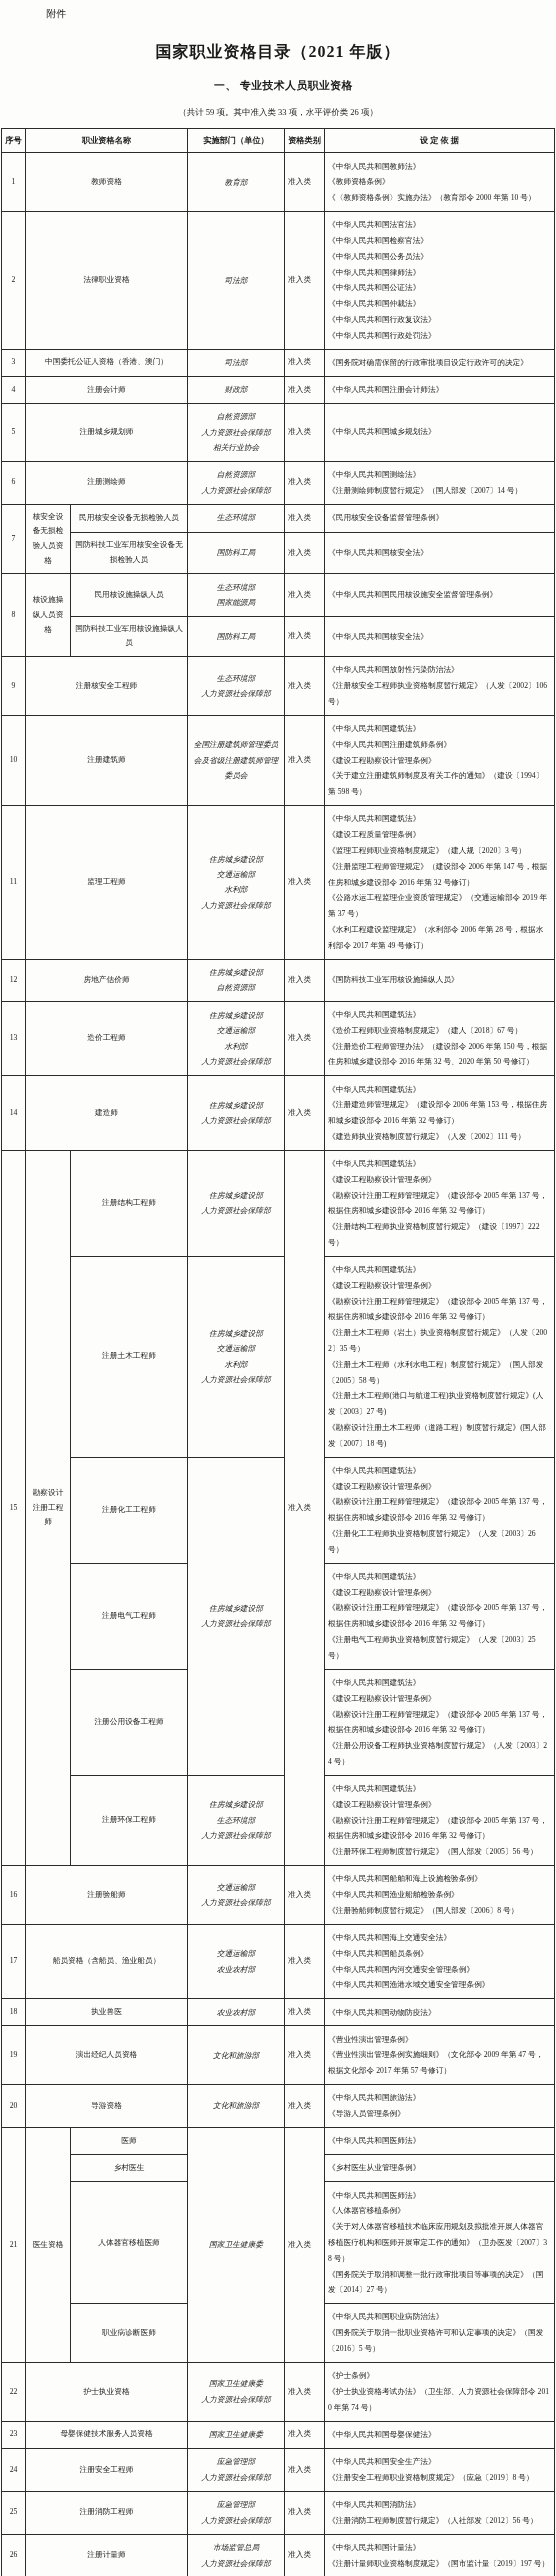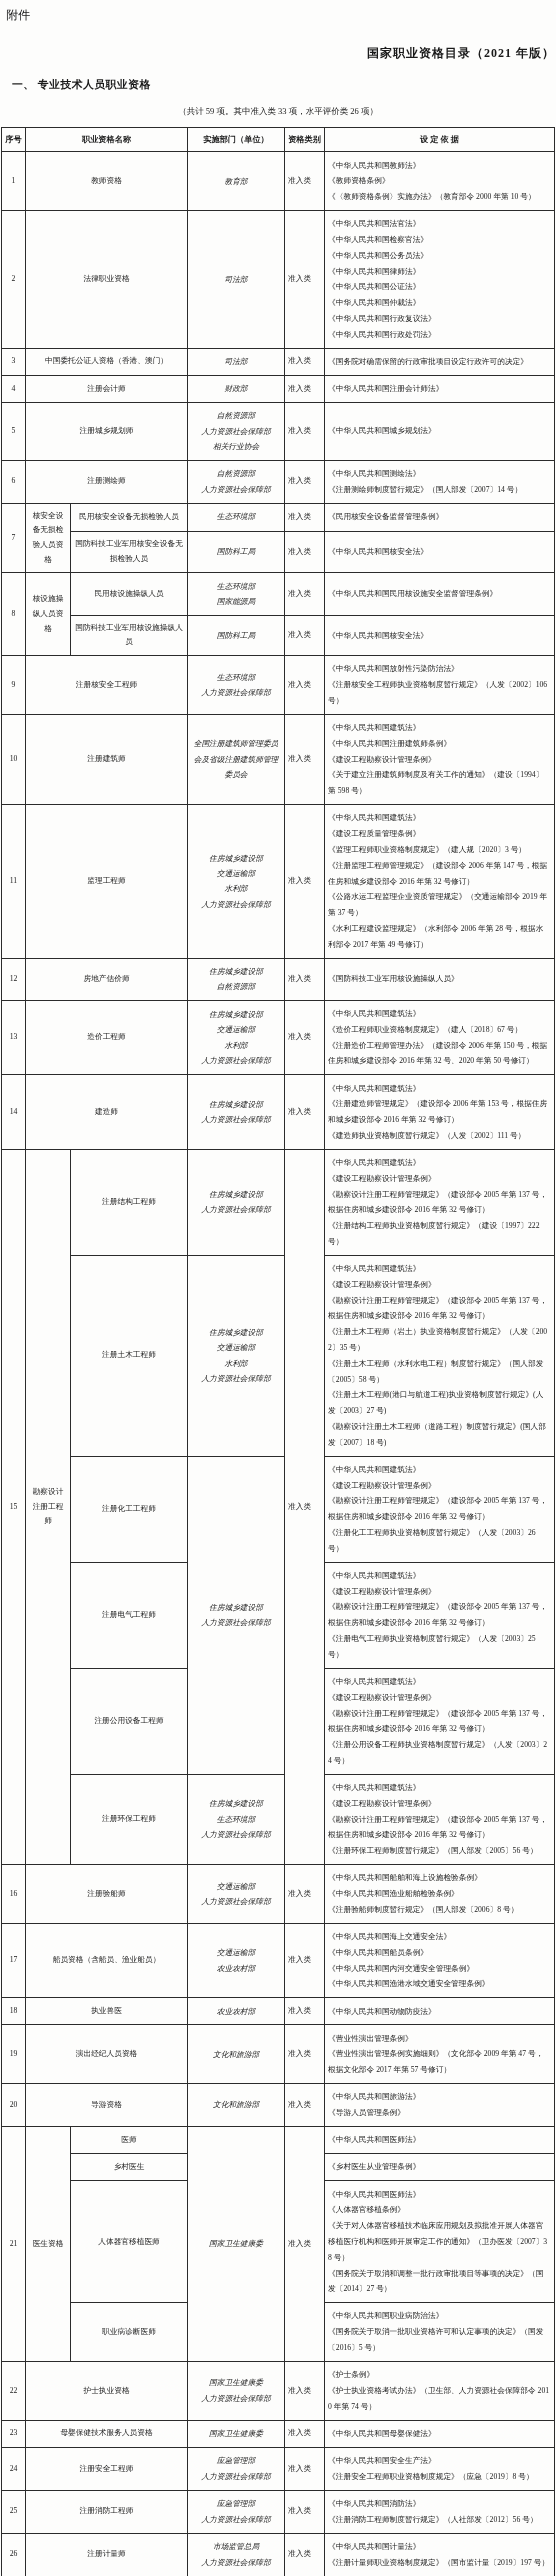--- a/index.html
+++ b/index.html
@@ -1,23 +1,23 @@
 <!DOCTYPE html>
 <html style="font-size:8.2px"><head>
 <meta charset="utf-8">
 <style>
   html,body{margin:0;padding:0;background:#e8e8e8;}
   .page{
     width:556px;min-height:3521px;margin:0 auto;background:#fdfdfc;
     font-family:"Liberation Serif","DejaVu Serif",serif;color:#1a1a1a;
     box-sizing:border-box;padding:4.1px 1px 20.6px 1px;position:relative;
   }
-  .attachment{font-size:12px;padding:3.1px 0 0 5.2px;font-family:Liberation Serif, serif;}
-  .doc-title{text-align:right;font-size:12px;font-weight:bold;letter-spacing:1px;margin-top:20.6px;}
-  .doc-subtitle{text-align:left;font-size:10.8px;font-weight:bold;letter-spacing:0.5px;margin-top:16.5px;margin-left:11px;}
+  .attachment{font-size:10px;padding:3.1px 0 0 5.2px;font-family:Liberation Serif, serif;margin-left:40px;}
+  .doc-title{text-align:center;font-size:16px;font-weight:bold;letter-spacing:1px;margin-top:20.6px;}
+  .doc-subtitle{text-align:center;font-size:10.8px;font-weight:bold;letter-spacing:0.5px;margin-top:16.5px;margin-left:11px;}
   .doc-note{text-align:center;font-size:8.5px;margin-top:13.4px;margin-bottom:9.3px;}
   table.catalog{
     width:553px;margin:0 auto;border-collapse:collapse;table-layout:fixed;
     border:1px solid #2b2b2b;font-size:7.7px;
   }
   table.catalog th, table.catalog td{
     border:0.5px solid #2b2b2b;vertical-align:middle;padding:5.2px 3.1px;
     word-break:break-all;
   }
   table.catalog th{font-weight:bold;font-size:8.2px;text-align:center;padding:6.2px 2.1px;}

